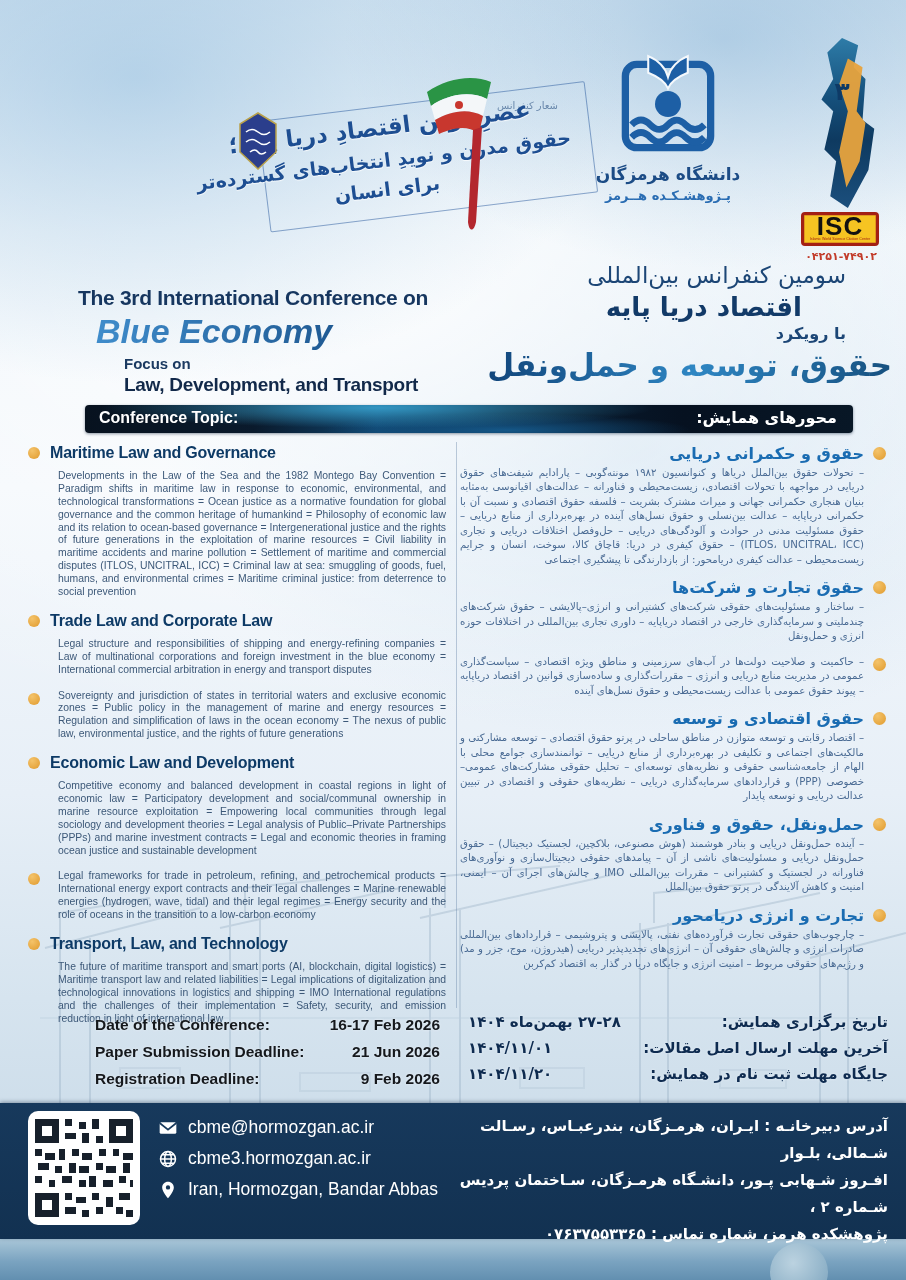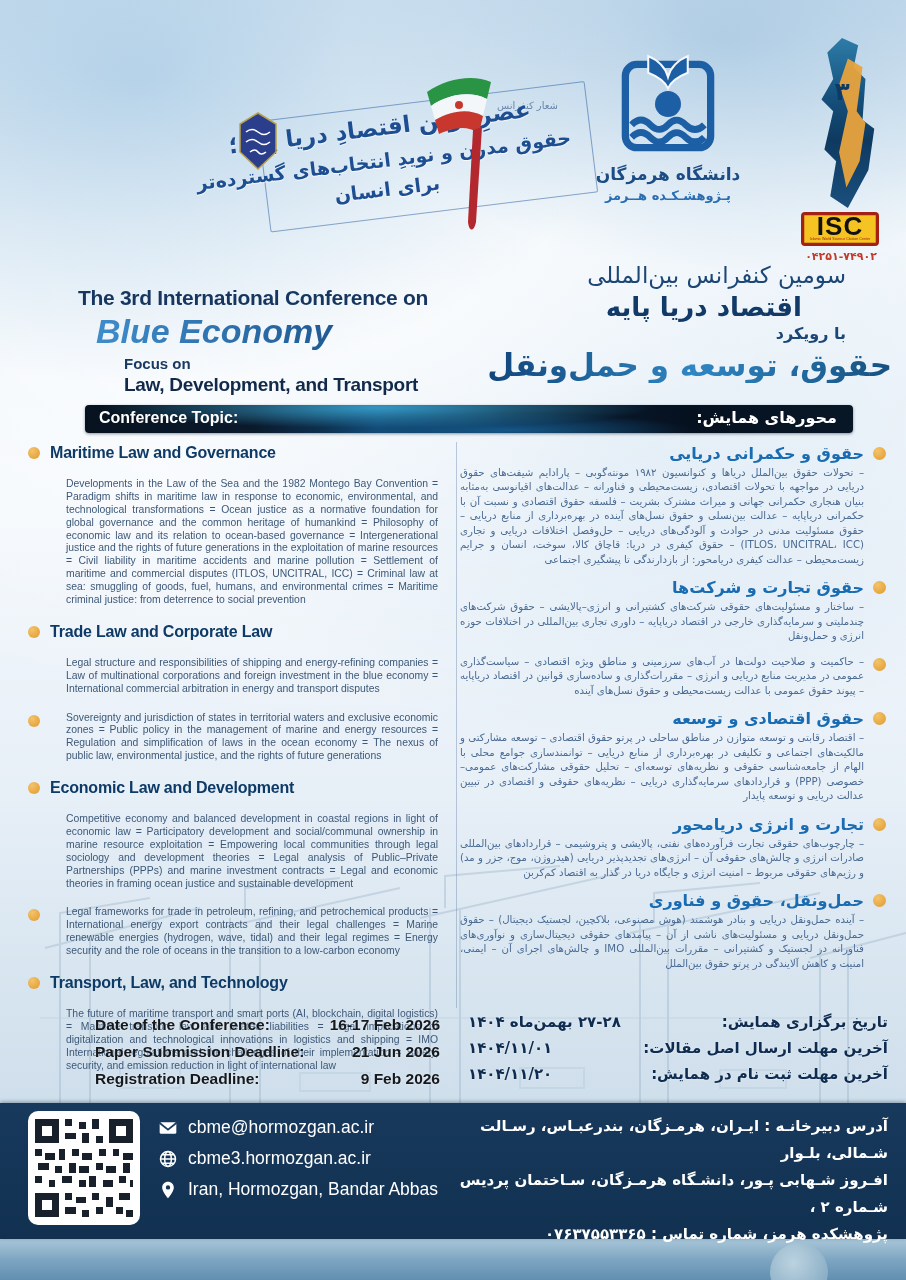--- a/index.html
+++ b/index.html
@@ -57,21 +57,21 @@
   .topic-bar .fa-label{position:absolute;right:16px;top:3px;font-size:16px;font-weight:bold;color:#fff;}
   
   .col{position:absolute;top:444px;z-index:2;}
   .col-en{left:28px;width:426px;}
   .col-fa{left:460px;width:428px;}
   .divider{position:absolute;left:456px;top:442px;width:1px;height:566px;background:rgba(100,130,165,.4);z-index:1;}
   .topic{position:relative;padding-left:22px;margin-bottom:13px;}
   .topic .bullet{position:absolute;left:0;top:3px;width:12px;height:12px;border-radius:50%;
     background:radial-gradient(circle at 35% 30%,#f4c36a,#e09a2d);}
   .topic h3{margin:0 0 2px 0;font-size:16px;color:#0d3a66;letter-spacing:-.2px;}
-  .topic p{margin:16px;font-size:10.4px;line-height:1.24;color:#3c5878;text-align:justify;}
+  .topic p{margin:8px;font-size:10.4px;line-height:1.24;color:#3c5878;text-align:justify;}
   .topic-fa{position:relative;padding-right:24px;margin-bottom:11px;direction:rtl;}
   .topic-fa .bullet{position:absolute;right:2px;top:3px;width:13px;height:13px;border-radius:50%;
     background:radial-gradient(circle at 35% 30%,#f4c36a,#e09a2d);}
   .topic-fa h3{margin:0 0 3px 0;font-size:16px;color:#1a6cb2;font-family:"DejaVu Sans",sans-serif;}
   .topic-fa p{margin:0;font-size:10.2px;line-height:1.42;color:#4a6b94;text-align:justify;font-family:"DejaVu Sans",sans-serif;}
   
   .dates-en{position:absolute;left:95px;top:1016px;width:345px;z-index:3;}
   .dates-en .row{display:flex;justify-content:space-between;margin-bottom:9px;}
   .dates-en .lbl,.dates-en .val{font-size:15.5px;font-weight:bold;color:#15181c;text-shadow:0 0 3px rgba(235,242,248,.9);}
   .dates-fa{position:absolute;left:468px;top:1013px;width:420px;z-index:3;direction:rtl;}
@@ -235,28 +235,28 @@
       <span class="bullet"></span>
       <p>– حاکمیت و صلاحیت دولت‌ها در آب‌های سرزمینی و مناطق ویژه اقتصادی – سیاست‌گذاری عمومی در مدیریت منابع دریایی و انرژی – مقررات‌گذاری و ساده‌سازی قوانین در اقتصاد دریاپایه – پیوند حقوق عمومی با عدالت زیست‌محیطی و حقوق نسل‌های آینده</p>
     </div>
     <div class="topic-fa">
       <span class="bullet"></span>
       <h3>حقوق اقتصادی و توسعه</h3>
       <p>– اقتصاد رقابتی و توسعه متوازن در مناطق ساحلی در پرتو حقوق اقتصادی – توسعه مشارکتی و مالکیت‌های اجتماعی و تکلیفی در بهره‌برداری از منابع دریایی – توانمندسازی جوامع محلی با الهام از جامعه‌شناسی حقوقی و نظریه‌های توسعه‌ای – تحلیل حقوقی مشارکت‌های عمومی–خصوصی (PPP) و قراردادهای سرمایه‌گذاری دریایی – نظریه‌های حقوقی و اقتصادی در تبیین عدالت دریایی و توسعه پایدار</p>
     </div>
     <div class="topic-fa">
       <span class="bullet"></span>
+      <h3>حمل‌ونقل، حقوق و فناوری</h3>
+      <p>– آینده حمل‌ونقل دریایی و بنادر هوشمند (هوش مصنوعی، بلاکچین، لجستیک دیجیتال) – حقوق حمل‌ونقل دریایی و مسئولیت‌های ناشی از آن – پیامدهای حقوقی دیجیتال‌سازی و نوآوری‌های فناورانه در لجستیک و کشتیرانی – مقررات بین‌المللی IMO و چالش‌های اجرای آن – ایمنی، امنیت و کاهش آلایندگی در پرتو حقوق بین‌الملل</p>
+    </div>
+    <div class="topic-fa">
+      <span class="bullet"></span>
       <h3>تجارت و انرژی دریامحور</h3>
       <p>– چارچوب‌های حقوقی تجارت فرآورده‌های نفتی، پالایشی و پتروشیمی – قراردادهای بین‌المللی صادرات انرژی و چالش‌های حقوقی آن – انرژی‌های تجدیدپذیر دریایی (هیدروژن، موج، جزر و مد) و رژیم‌های حقوقی مربوط – امنیت انرژی و جایگاه دریا در گذار به اقتصاد کم‌کربن</p>
     </div>
-    <div class="topic-fa">
-      <span class="bullet"></span>
-      <h3>حمل‌ونقل، حقوق و فناوری</h3>
-      <p>– آینده حمل‌ونقل دریایی و بنادر هوشمند (هوش مصنوعی، بلاکچین، لجستیک دیجیتال) – حقوق حمل‌ونقل دریایی و مسئولیت‌های ناشی از آن – پیامدهای حقوقی دیجیتال‌سازی و نوآوری‌های فناورانه در لجستیک و کشتیرانی – مقررات بین‌المللی IMO و چالش‌های اجرای آن – ایمنی، امنیت و کاهش آلایندگی در پرتو حقوق بین‌الملل</p>
-    </div>
   </div>
 
   <div class="dates-en">
     <div class="row">
       <span class="lbl">Date of the Conference:</span>
       <span class="val">16-17 Feb 2026</span>
     </div>
     <div class="row">
       <span class="lbl">Paper Submission Deadline:</span>
       <span class="val">21 Jun 2026</span>
@@ -270,21 +270,21 @@
   <div class="dates-fa fa">
     <div class="row">
       <span class="lbl">تاریخ برگزاری همایش:</span>
       <span class="val">۲۷-۲۸ بهمن‌ماه ۱۴۰۴</span>
     </div>
     <div class="row">
       <span class="lbl">آخرین مهلت ارسال اصل مقالات:</span>
       <span class="val">۱۴۰۴/۱۱/۰۱</span>
     </div>
     <div class="row">
-      <span class="lbl">آخرین مهلت ثبت نام در همایش:</span>
+      <span class="lbl">جایگاه مهلت ثبت نام در همایش:</span>
       <span class="val">۱۴۰۴/۱۱/۲۰</span>
     </div>
   </div>
 
   <div class="footer">
     <div class="qr">
       <svg width="98" height="100" viewBox="0 0 29 29" shape-rendering="crispEdges">
         <g fill="#17202b">
           <path d="M0,0h7v7h-7z M2,2h3v3h-3z M22,0h7v7h-7z M24,2h3v3h-3z M0,22h7v7h-7z M2,24h3v3h-3z" fill-rule="evenodd"></path>
           <rect x="9" y="0" width="2" height="2"></rect>

